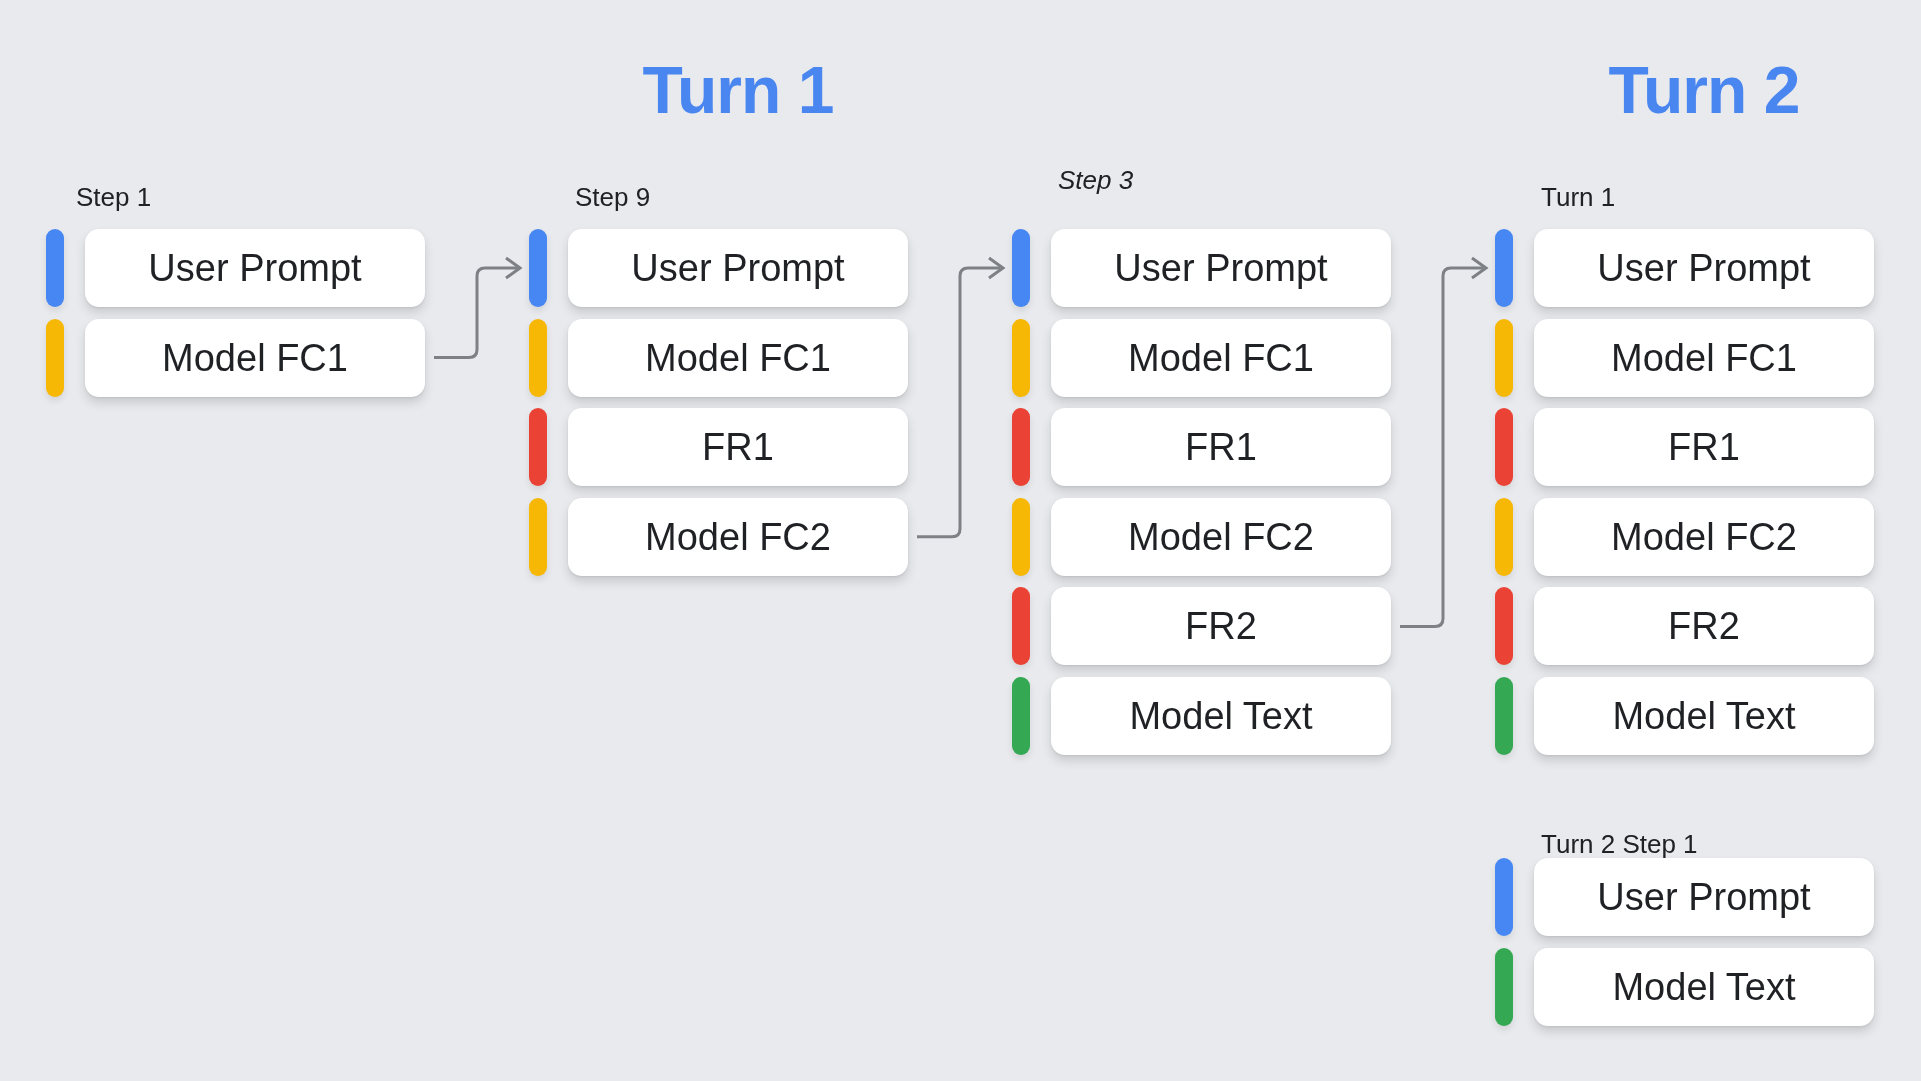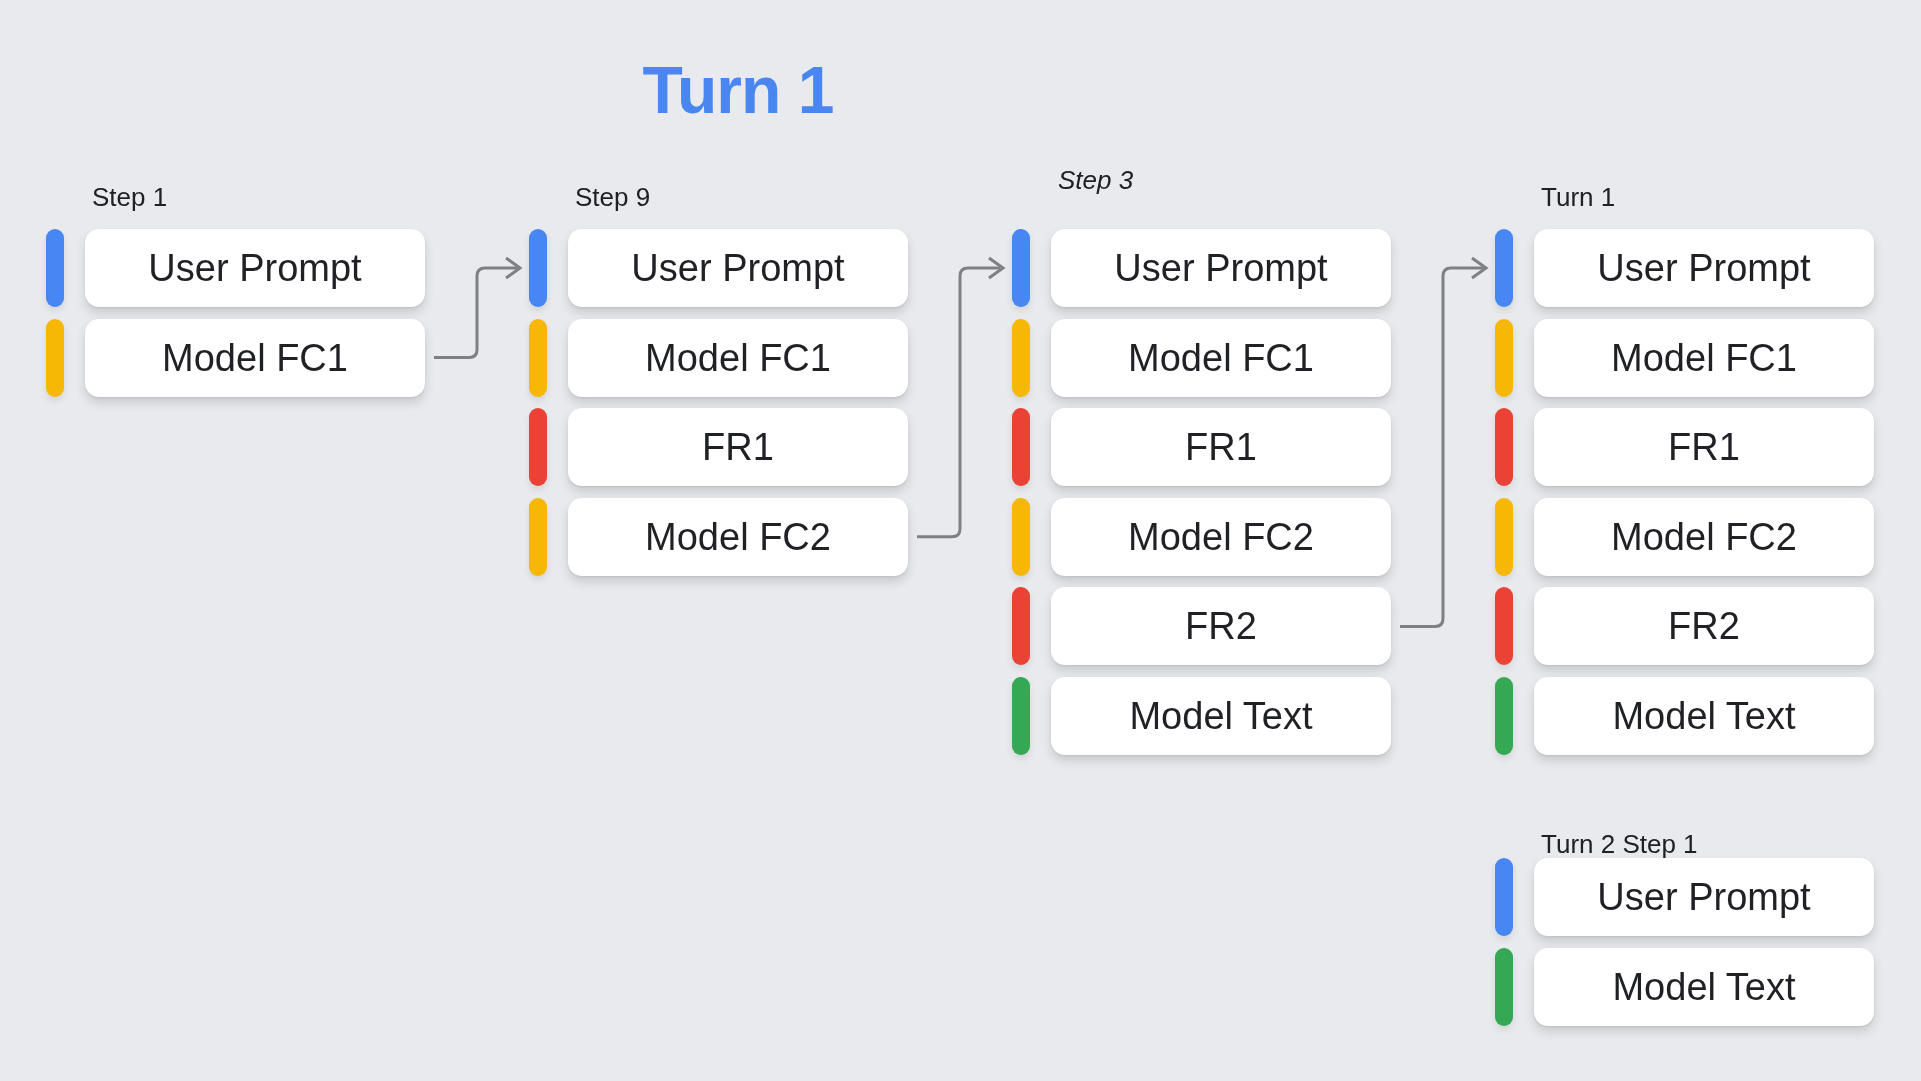--- a/index.html
+++ b/index.html
@@ -48,24 +48,25 @@
       <path d="M434,357.6 L469,357.6 Q477,357.6 477,349.6 L477,276 Q477,268 485,268 L517,268" fill="none" stroke="#7D8185" stroke-width="3"></path>
       <path d="M506,258 L520,268 L506,278" fill="none" stroke="#7D8185" stroke-width="3" stroke-linejoin="miter"></path>
       <path d="M917,536.8 L952,536.8 Q960,536.8 960,528.8 L960,276 Q960,268 968,268 L1000,268" fill="none" stroke="#7D8185" stroke-width="3"></path>
       <path d="M989,258 L1003,268 L989,278" fill="none" stroke="#7D8185" stroke-width="3" stroke-linejoin="miter"></path>
       <path d="M1400,626.4 L1435,626.4 Q1443,626.4 1443,618.4 L1443,276 Q1443,268 1451,268 L1483,268" fill="none" stroke="#7D8185" stroke-width="3"></path>
       <path d="M1472,258 L1486,268 L1472,278" fill="none" stroke="#7D8185" stroke-width="3" stroke-linejoin="miter"></path>
     </svg>
 
   <div class="turn-header" style="left:568px;">Turn 1</div>
 
+  <div class="turn-header" style="left:1534px;">Turn 2</div>
 
   <div id="columns">
       <div>
-        <div class="col-label" style="left: 92px; top: 182px;">Step 1</div>
+        <div class="col-label" style="left: 76px; top: 182px;">Step 1</div>
         <div class="role-bar" style="left: 46px; top: 229px; background: rgb(71, 135, 243);"></div>
         <div class="msg-box" style="left: 85px; top: 229px;">
           <span class="msg-text">User Prompt</span>
         </div>
         <div class="role-bar" style="left: 46px; top: 319px; background: rgb(246, 183, 5);"></div>
         <div class="msg-box" style="left: 85px; top: 319px;">
           <span class="msg-text">Model FC1</span>
         </div>
       </div>
       <div>

